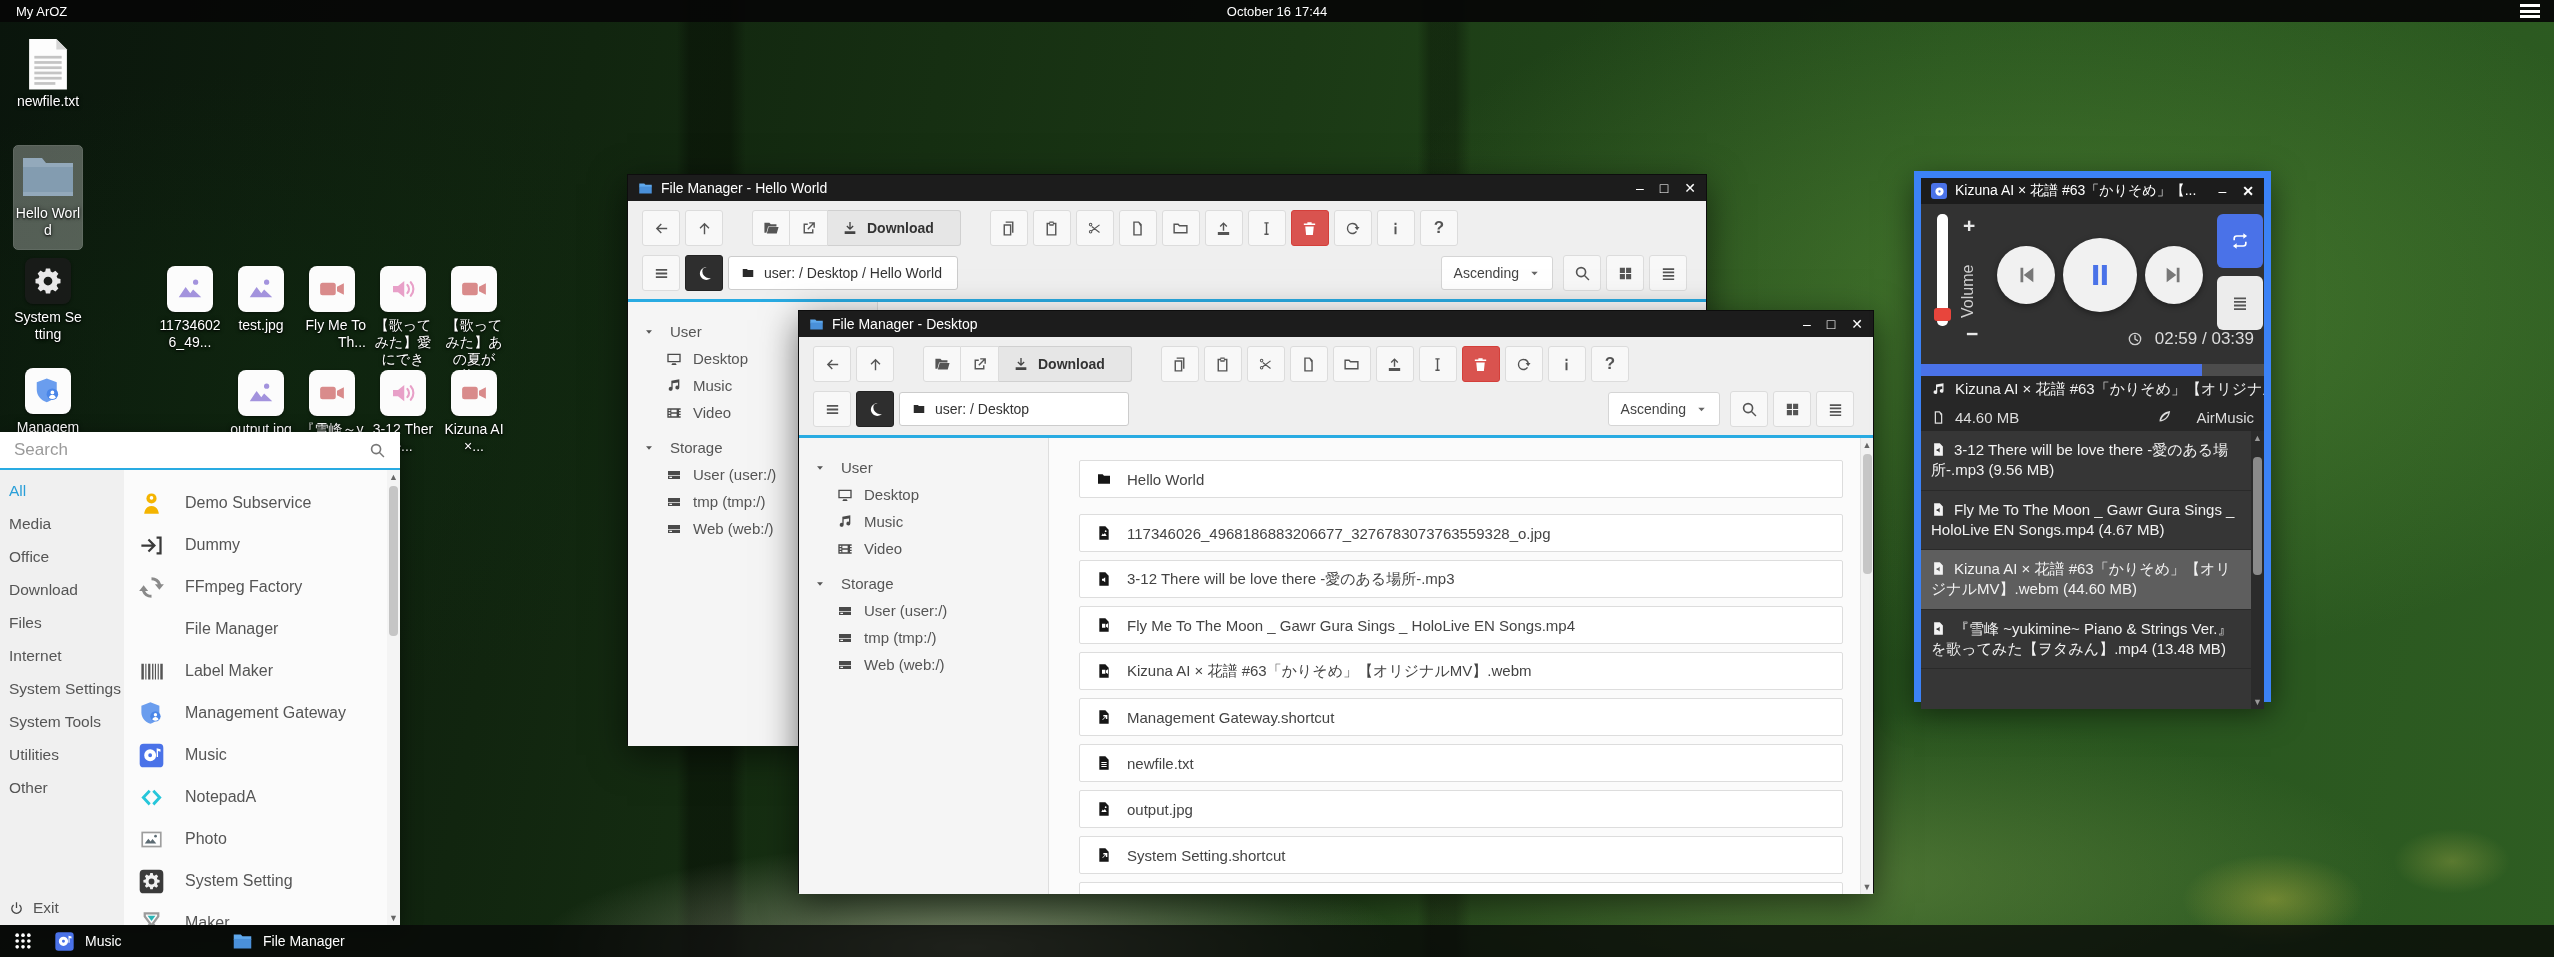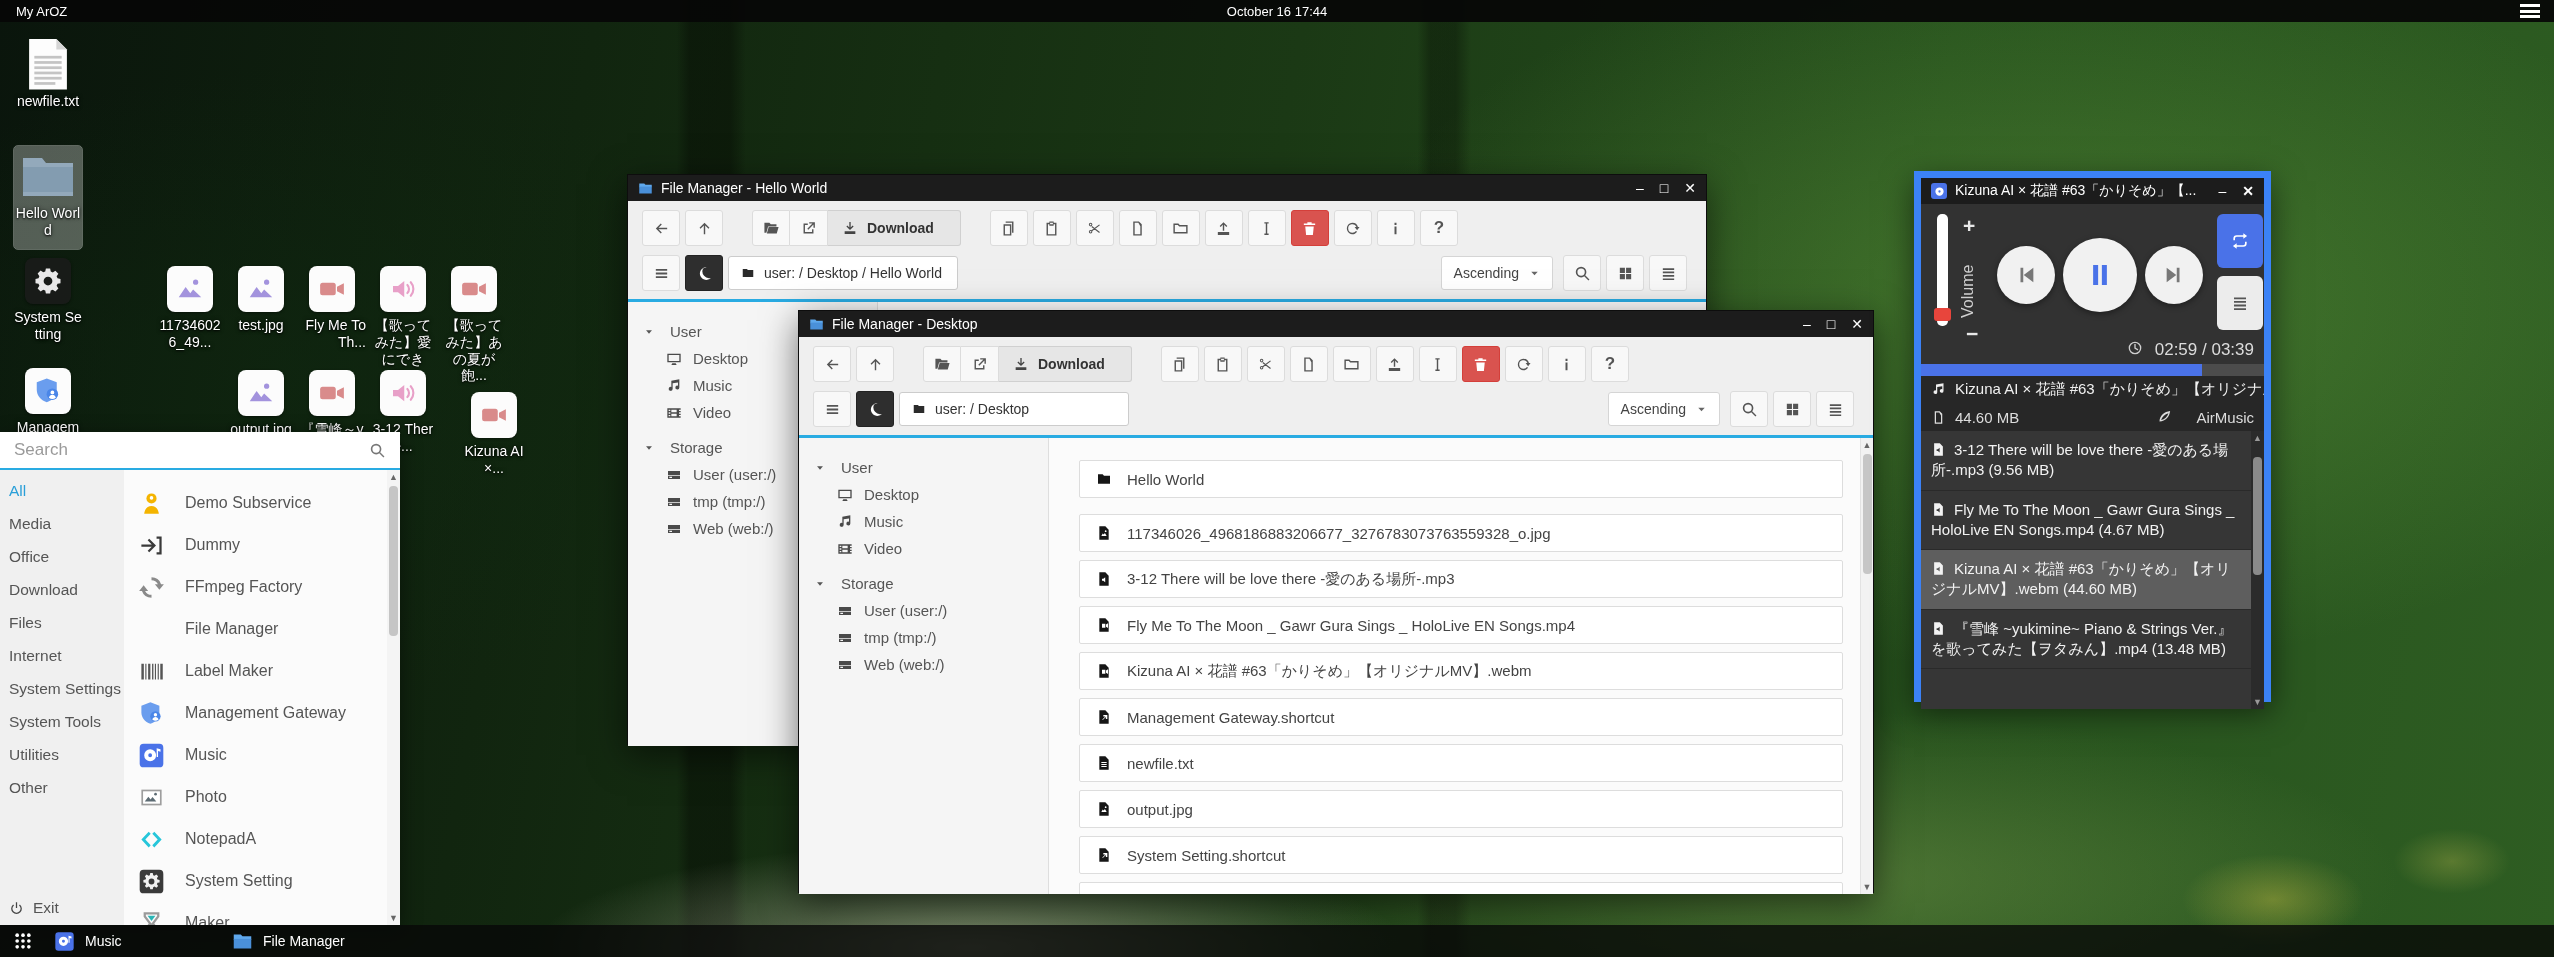--- a/index.html
+++ b/index.html
@@ -140,21 +140,21 @@
   .mp-circle .ic { color:#777; }
   #mp-prev { left:76px; top:42px; width:58px; height:58px; } #mp-prev .ic { width:22px; height:22px; }
   #mp-pause { left:142px; top:34px; width:74px; height:74px; } #mp-pause .ic { width:30px; height:30px; color:#4a72e8; }
   #mp-next { left:224px; top:42px; width:58px; height:58px; } #mp-next .ic { width:22px; height:22px; }
   #mp-repeat { position:absolute; left:296px; top:10px; width:46px; height:54px; border-radius:6px; background:#4a72e8;
     display:flex; align-items:center; justify-content:center; cursor:pointer; }
   #mp-repeat .ic { width:20px; height:20px; color:#fff; }
   #mp-queue { position:absolute; left:296px; top:72px; width:46px; height:54px; border-radius:6px; background:#ececec;
     display:flex; align-items:center; justify-content:center; cursor:pointer; }
   #mp-queue .ic { width:18px; height:18px; color:#555; }
-  #mp-time { position:absolute; right:10px; bottom:4px; display:flex; gap:12px; color:#dcdcdc; font-size:17px; }
+  #mp-time { position:absolute; right:10px; bottom:15px; display:flex; align-items:center; gap:12px; color:#dcdcdc; font-size:17px; }
   #mp-time .ic { width:16px; height:16px; color:#cfcfcf; }
   #mp-progress { height:12px; background:#4c4c4c; position:relative; }
   #mp-progress .fill { height:100%; background:#4a72e8; }
   #mp-song { height:27px; background:#272727; display:flex; align-items:center; gap:9px; padding:0 10px; color:#f0f0f0; font-size:15px;
     white-space:nowrap; overflow:hidden; }
   #mp-song .ic { width:15px; height:15px; color:#eee; flex-shrink:0; }
   #mp-meta { height:28px; background:#272727; display:flex; align-items:center; padding:0 10px; color:#ddd; font-size:15px; }
   #mp-meta .ic { width:15px; height:15px; color:#ddd; }
   #mp-meta .left { display:flex; align-items:center; gap:9px; flex:1; }
   #mp-meta .right { display:flex; align-items:flex-start; gap:24px; }
@@ -304,21 +304,21 @@
         <div class="dtile">
           <span class="ic">
             <svg viewBox="0 0 24 24">
               <path fill="#e8a0c8" d="M4 9.5h4l5-4v13l-5-4H4z"></path>
               <path fill="none" stroke="#e8a0c8" stroke-width="1.7" stroke-linecap="round" d="M15.5 8.8a4.6 4.6 0 0 1 0 6.4M18.2 6.6a8 8 0 0 1 0 10.8"></path>
             </svg>
           </span>
         </div>
         <div class="dlabel">3-12 There...</div>
       </div>
-      <div class="dicon" style="left: 460px; top: 370px; margin-top: 22px;">
+      <div class="dicon" style="left: 440px; top: 370px;">
         <div class="dtile">
           <span class="ic">
             <svg viewBox="0 0 24 24">
               <rect x="2.5" y="7" width="12.5" height="10" rx="2" fill="#d98b8b"></rect>
               <path fill="#d98b8b" d="M16 10.2 21.5 7.4v9.2L16 13.8z"></path>
             </svg>
           </span>
         </div>
         <div class="dlabel">Kizuna AI ×...</div>
       </div>
@@ -1145,38 +1145,38 @@
                   <path fill="#fff" d="M16.6 5.5l3.4.9v2.2l-2.2-.6v5.3h-1.2z"></path>
                 </svg>
               </span>
             </span>
             <span class="applabel">Music</span>
           </div>
           <div class="sm-app">
             <span class="appicon">
               <span class="ic">
                 <svg viewBox="0 0 24 24">
+                  <path fill="#26c6da" d="M9.5 5 3 12l6.5 7 1.8-1.8L6.5 12l4.8-5.2zM14.5 5 21 12l-6.5 7-1.8-1.8L17.5 12l-4.8-5.2z"></path>
+                </svg>
+              </span>
+            </span>
+            <span class="applabel">NotepadA</span>
+          </div>
+          <div class="sm-app">
+            <span class="appicon">
+              <span class="ic">
+                <svg viewBox="0 0 24 24">
                   <path fill="#9e9e9e" d="M3 5h18v14H3z"></path>
                   <path fill="#fff" d="M4.5 6.5h15v11h-15z"></path>
                   <path fill="#5c6b73" d="M6 15.5l3.2-4.2 2 2.5 1.7-2.2 3.4 3.9z"></path>
                   <circle cx="15.6" cy="9" r="1.2" fill="#5c6b73"></circle>
                 </svg>
               </span>
             </span>
             <span class="applabel">Photo</span>
-          </div>
-          <div class="sm-app">
-            <span class="appicon">
-              <span class="ic">
-                <svg viewBox="0 0 24 24">
-                  <path fill="#26c6da" d="M9.5 5 3 12l6.5 7 1.8-1.8L6.5 12l4.8-5.2zM14.5 5 21 12l-6.5 7-1.8-1.8L17.5 12l-4.8-5.2z"></path>
-                </svg>
-              </span>
-            </span>
-            <span class="applabel">NotepadA</span>
           </div>
           <div class="sm-app">
             <span class="appicon">
               <span class="ic">
                 <svg viewBox="0 0 24 24">
                   <rect x="1.5" y="1.5" width="21" height="21" rx="3.5" fill="#3a3a3a"></rect>
                   <path fill="#f0f0f0" fill-rule="evenodd" d="M10.9 4.5h2.2l.4 1.9 1.2.5 1.6-1.1 1.6 1.6-1.1 1.6.5 1.2 1.9.4v2.2l-1.9.4-.5 1.2 1.1 1.6-1.6 1.6-1.6-1.1-1.2.5-.4 1.8h-2.2l-.4-1.8-1.2-.5-1.6 1.1-1.6-1.6 1.1-1.6-.5-1.2-1.9-.4v-2.2l1.9-.4.5-1.2-1.1-1.6 1.6-1.6 1.6 1.1 1.2-.5zM12 9.4A2.6 2.6 0 1 0 14.6 12 2.6 2.6 0 0 0 12 9.4z"></path>
                 </svg>
               </span>
             </span>

